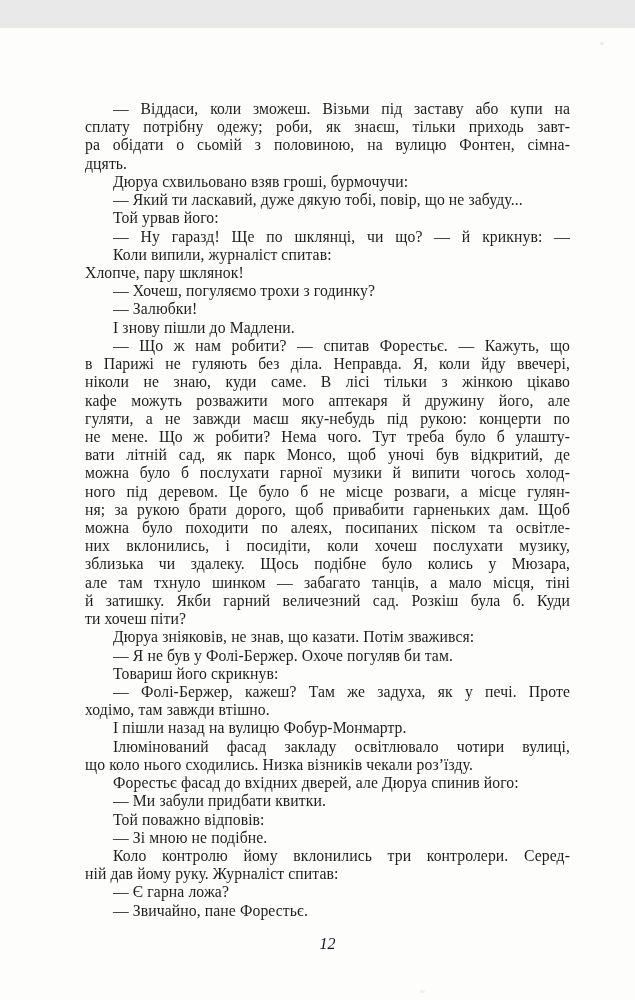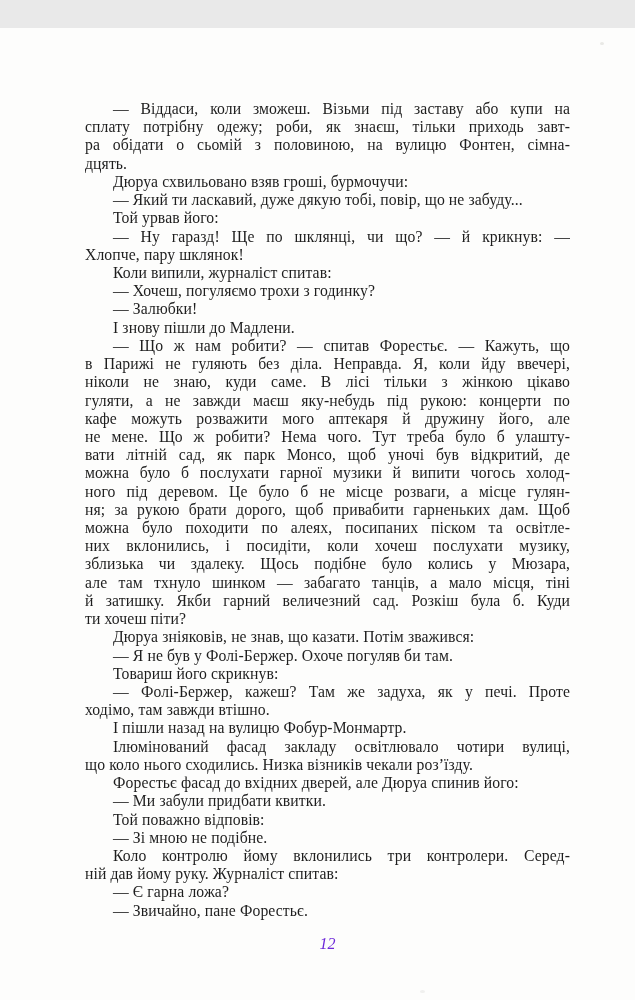--- a/index.html
+++ b/index.html
@@ -38,21 +38,21 @@
   .line.j {
     text-align: justify;
     text-align-last: justify;
   }
   .page-number {
     margin-top: 14px;
     text-align: center;
     font-style: italic;
     font-size: 16px;
     line-height: 20px;
-    color: #6d28d9;
+    color: #0f172a;
   }
   .speck {
     position: absolute;
     background: #d8d8d4;
     border-radius: 50%;
     opacity: 0.55;
   }
   .speck.s1 { left: 600px; top: 14px;  width: 4px; height: 3px; }
   .speck.s2 { left: 420px; top: 962px; width: 5px; height: 3px; opacity: 0.35; }
   .speck.s3 { left: 118px; top: 975px; width: 4px; height: 3px; opacity: 0.3; }
@@ -67,30 +67,30 @@
 
   <div class="text-block">
     <div class="line i j">— Віддаси, коли зможеш. Візьми під заставу або купи на</div>
     <div class="line j">сплату потрібну одежу; роби, як знаєш, тільки приходь завт-</div>
     <div class="line j">ра обідати о сьомій з половиною, на вулицю Фонтен, сімна-</div>
     <div class="line">дцять.</div>
     <div class="line i">Дюруа схвильовано взяв гроші, бурмочучи:</div>
     <div class="line i">— Який ти ласкавий, дуже дякую тобі, повір, що не забуду...</div>
     <div class="line i">Той урвав його:</div>
     <div class="line i j">— Ну гаразд! Ще по шклянці, чи що? — й крикнув: —</div>
+    <div class="line i">Коли випили, журналіст спитав:</div>
     <div class="line">Хлопче, пару шклянок!</div>
-    <div class="line i">Коли випили, журналіст спитав:</div>
     <div class="line i">— Хочеш, погуляємо трохи з годинку?</div>
     <div class="line i">— Залюбки!</div>
     <div class="line i">І знову пішли до Мадлени.</div>
     <div class="line i j">— Що ж нам робити? — спитав Форестьє. — Кажуть, що</div>
     <div class="line j">в Парижі не гуляють без діла. Неправда. Я, коли йду ввечері,</div>
     <div class="line j">ніколи не знаю, куди саме. В лісі тільки з жінкою цікаво</div>
+    <div class="line j">кафе можуть розважити мого аптекаря й дружину його, але</div>
     <div class="line j">гуляти, а не завжди маєш яку-небудь під рукою: концерти по</div>
-    <div class="line j">кафе можуть розважити мого аптекаря й дружину його, але</div>
     <div class="line j">не мене. Що ж робити? Нема чого. Тут треба було б улашту-</div>
     <div class="line j">вати літній сад, як парк Монсо, щоб уночі був відкритий, де</div>
     <div class="line j">можна було б послухати гарної музики й випити чогось холод-</div>
     <div class="line j">ного під деревом. Це було б не місце розваги, а місце гулян-</div>
     <div class="line j">ня; за рукою брати дорого, щоб привабити гарненьких дам. Щоб</div>
     <div class="line j">можна було походити по алеях, посипаних піском та освітле-</div>
     <div class="line j">них вклонились, і посидіти, коли хочеш послухати музику,</div>
     <div class="line j">зблизька чи здалеку. Щось подібне було колись у Мюзара,</div>
     <div class="line j">але там тхнуло шинком — забагато танців, а мало місця, тіні</div>
     <div class="line j">й затишку. Якби гарний величезний сад. Розкіш була б. Куди</div>

